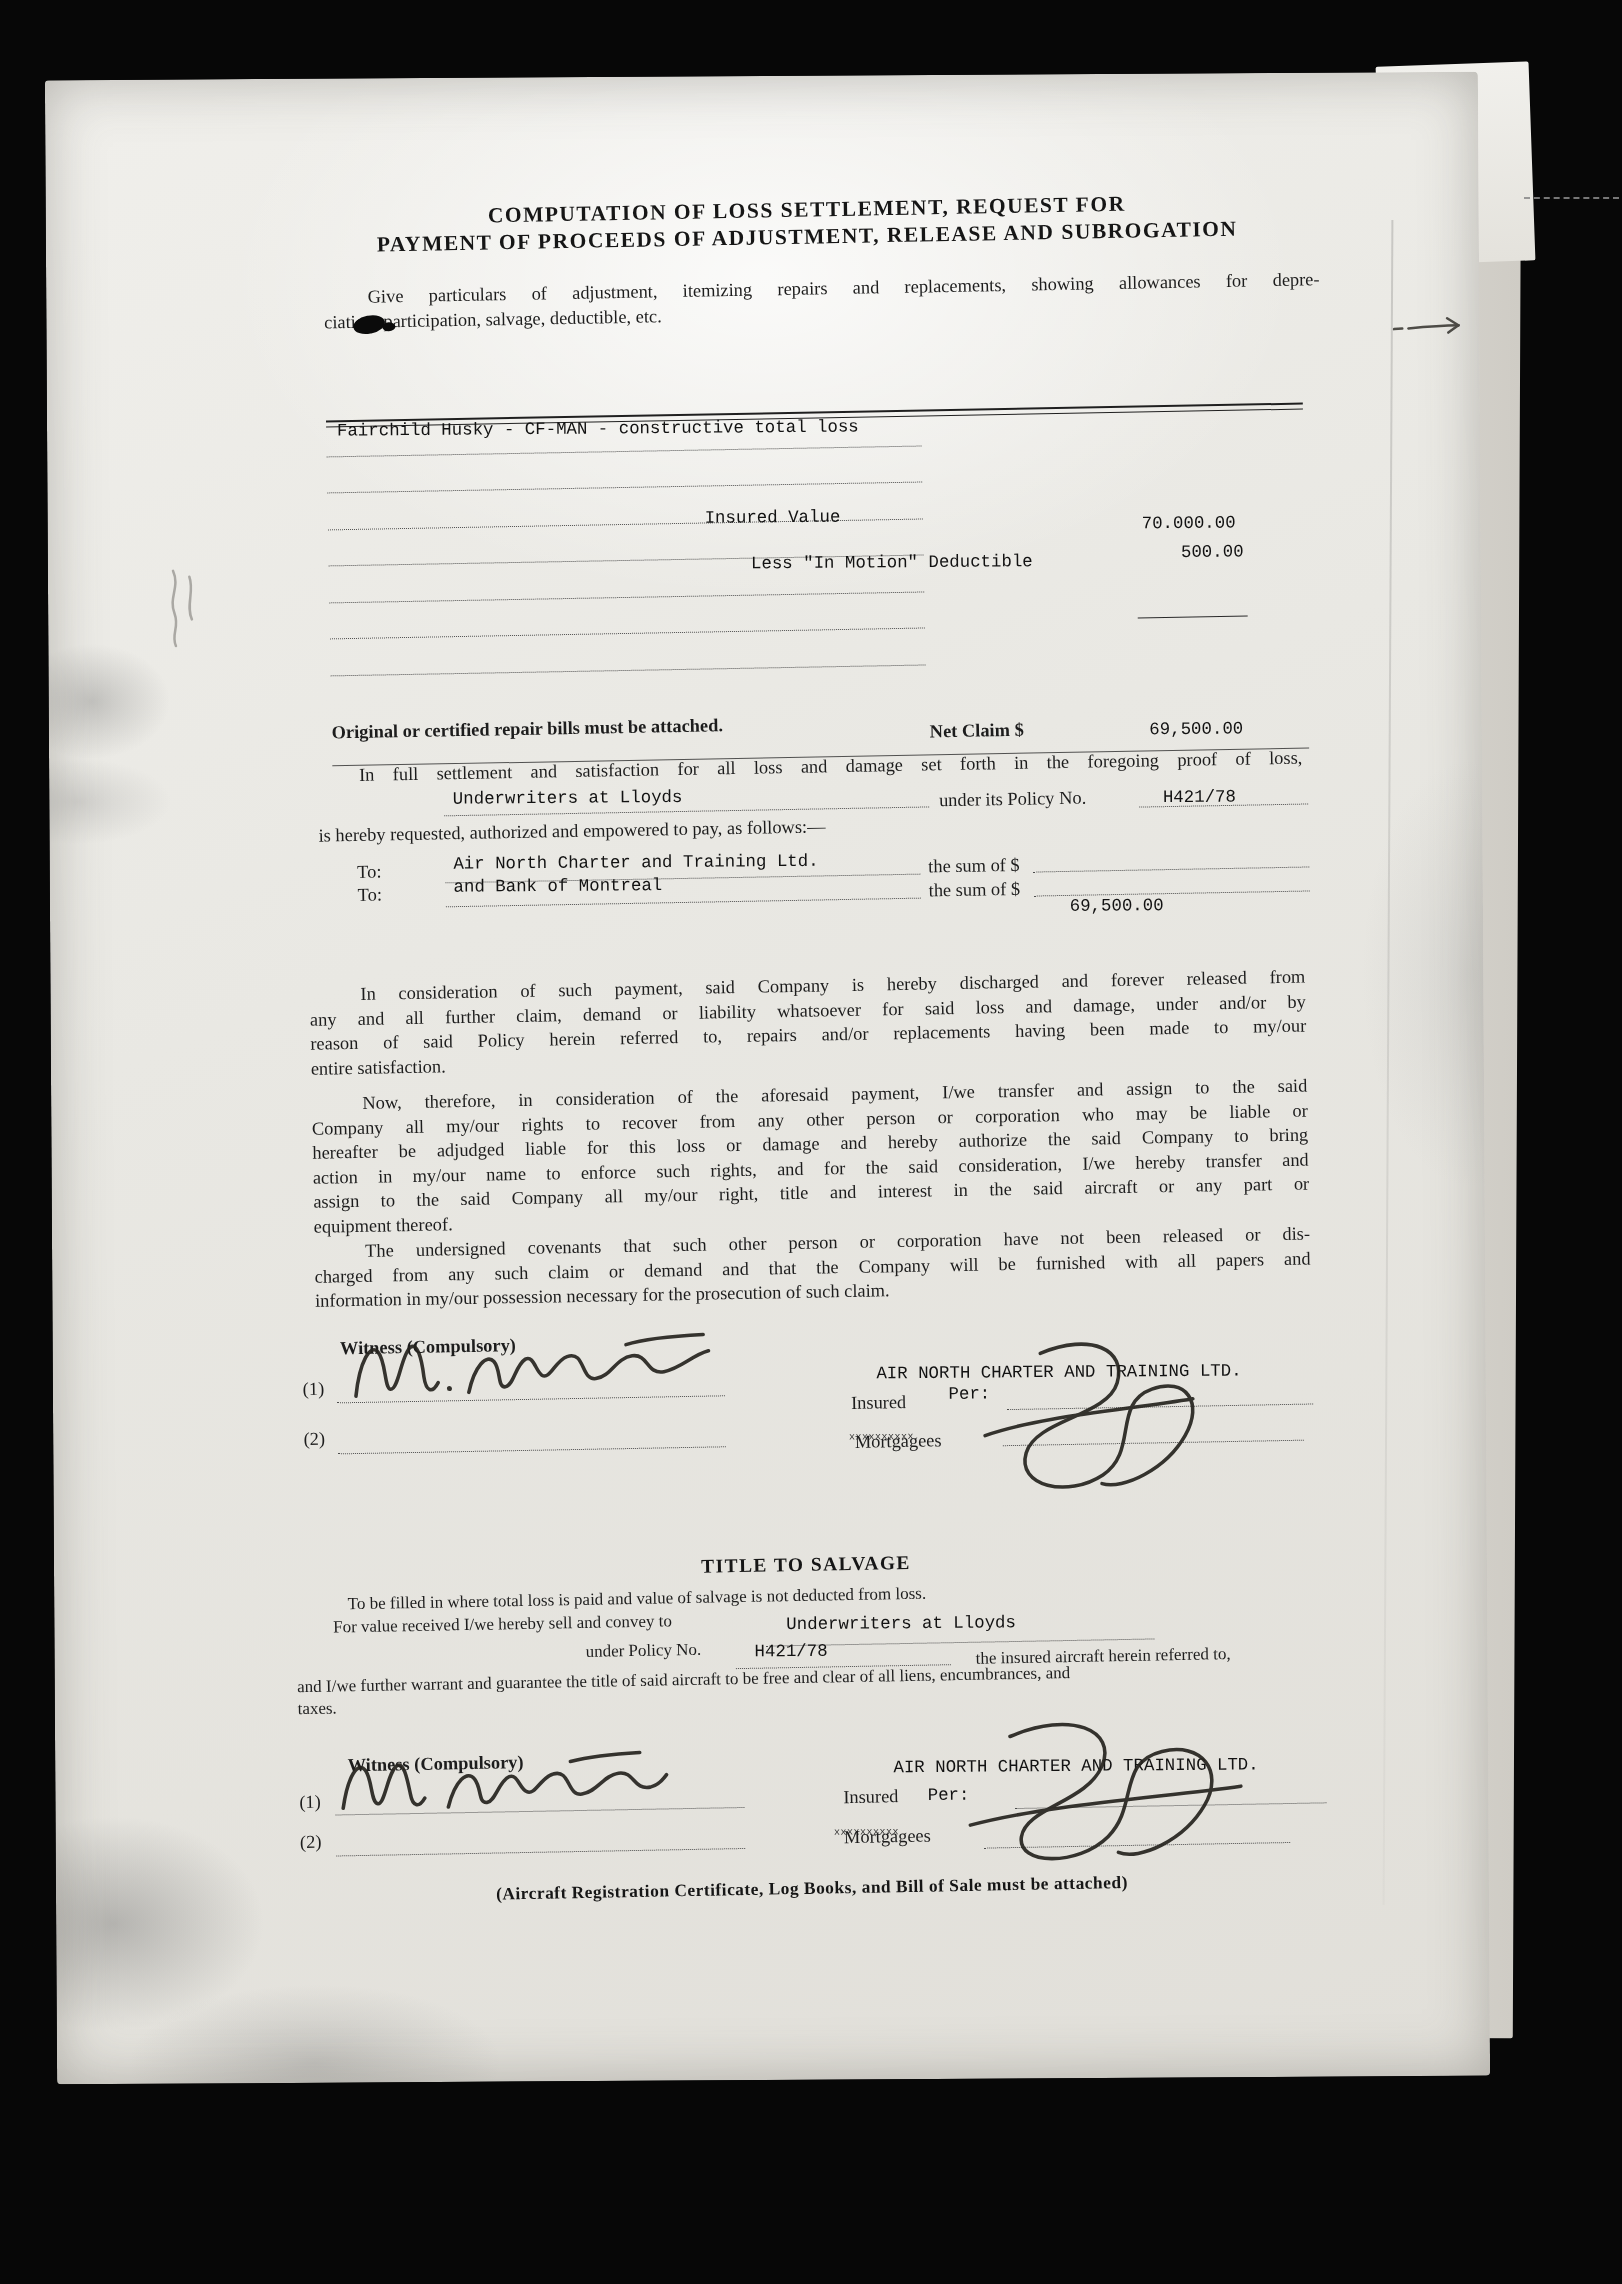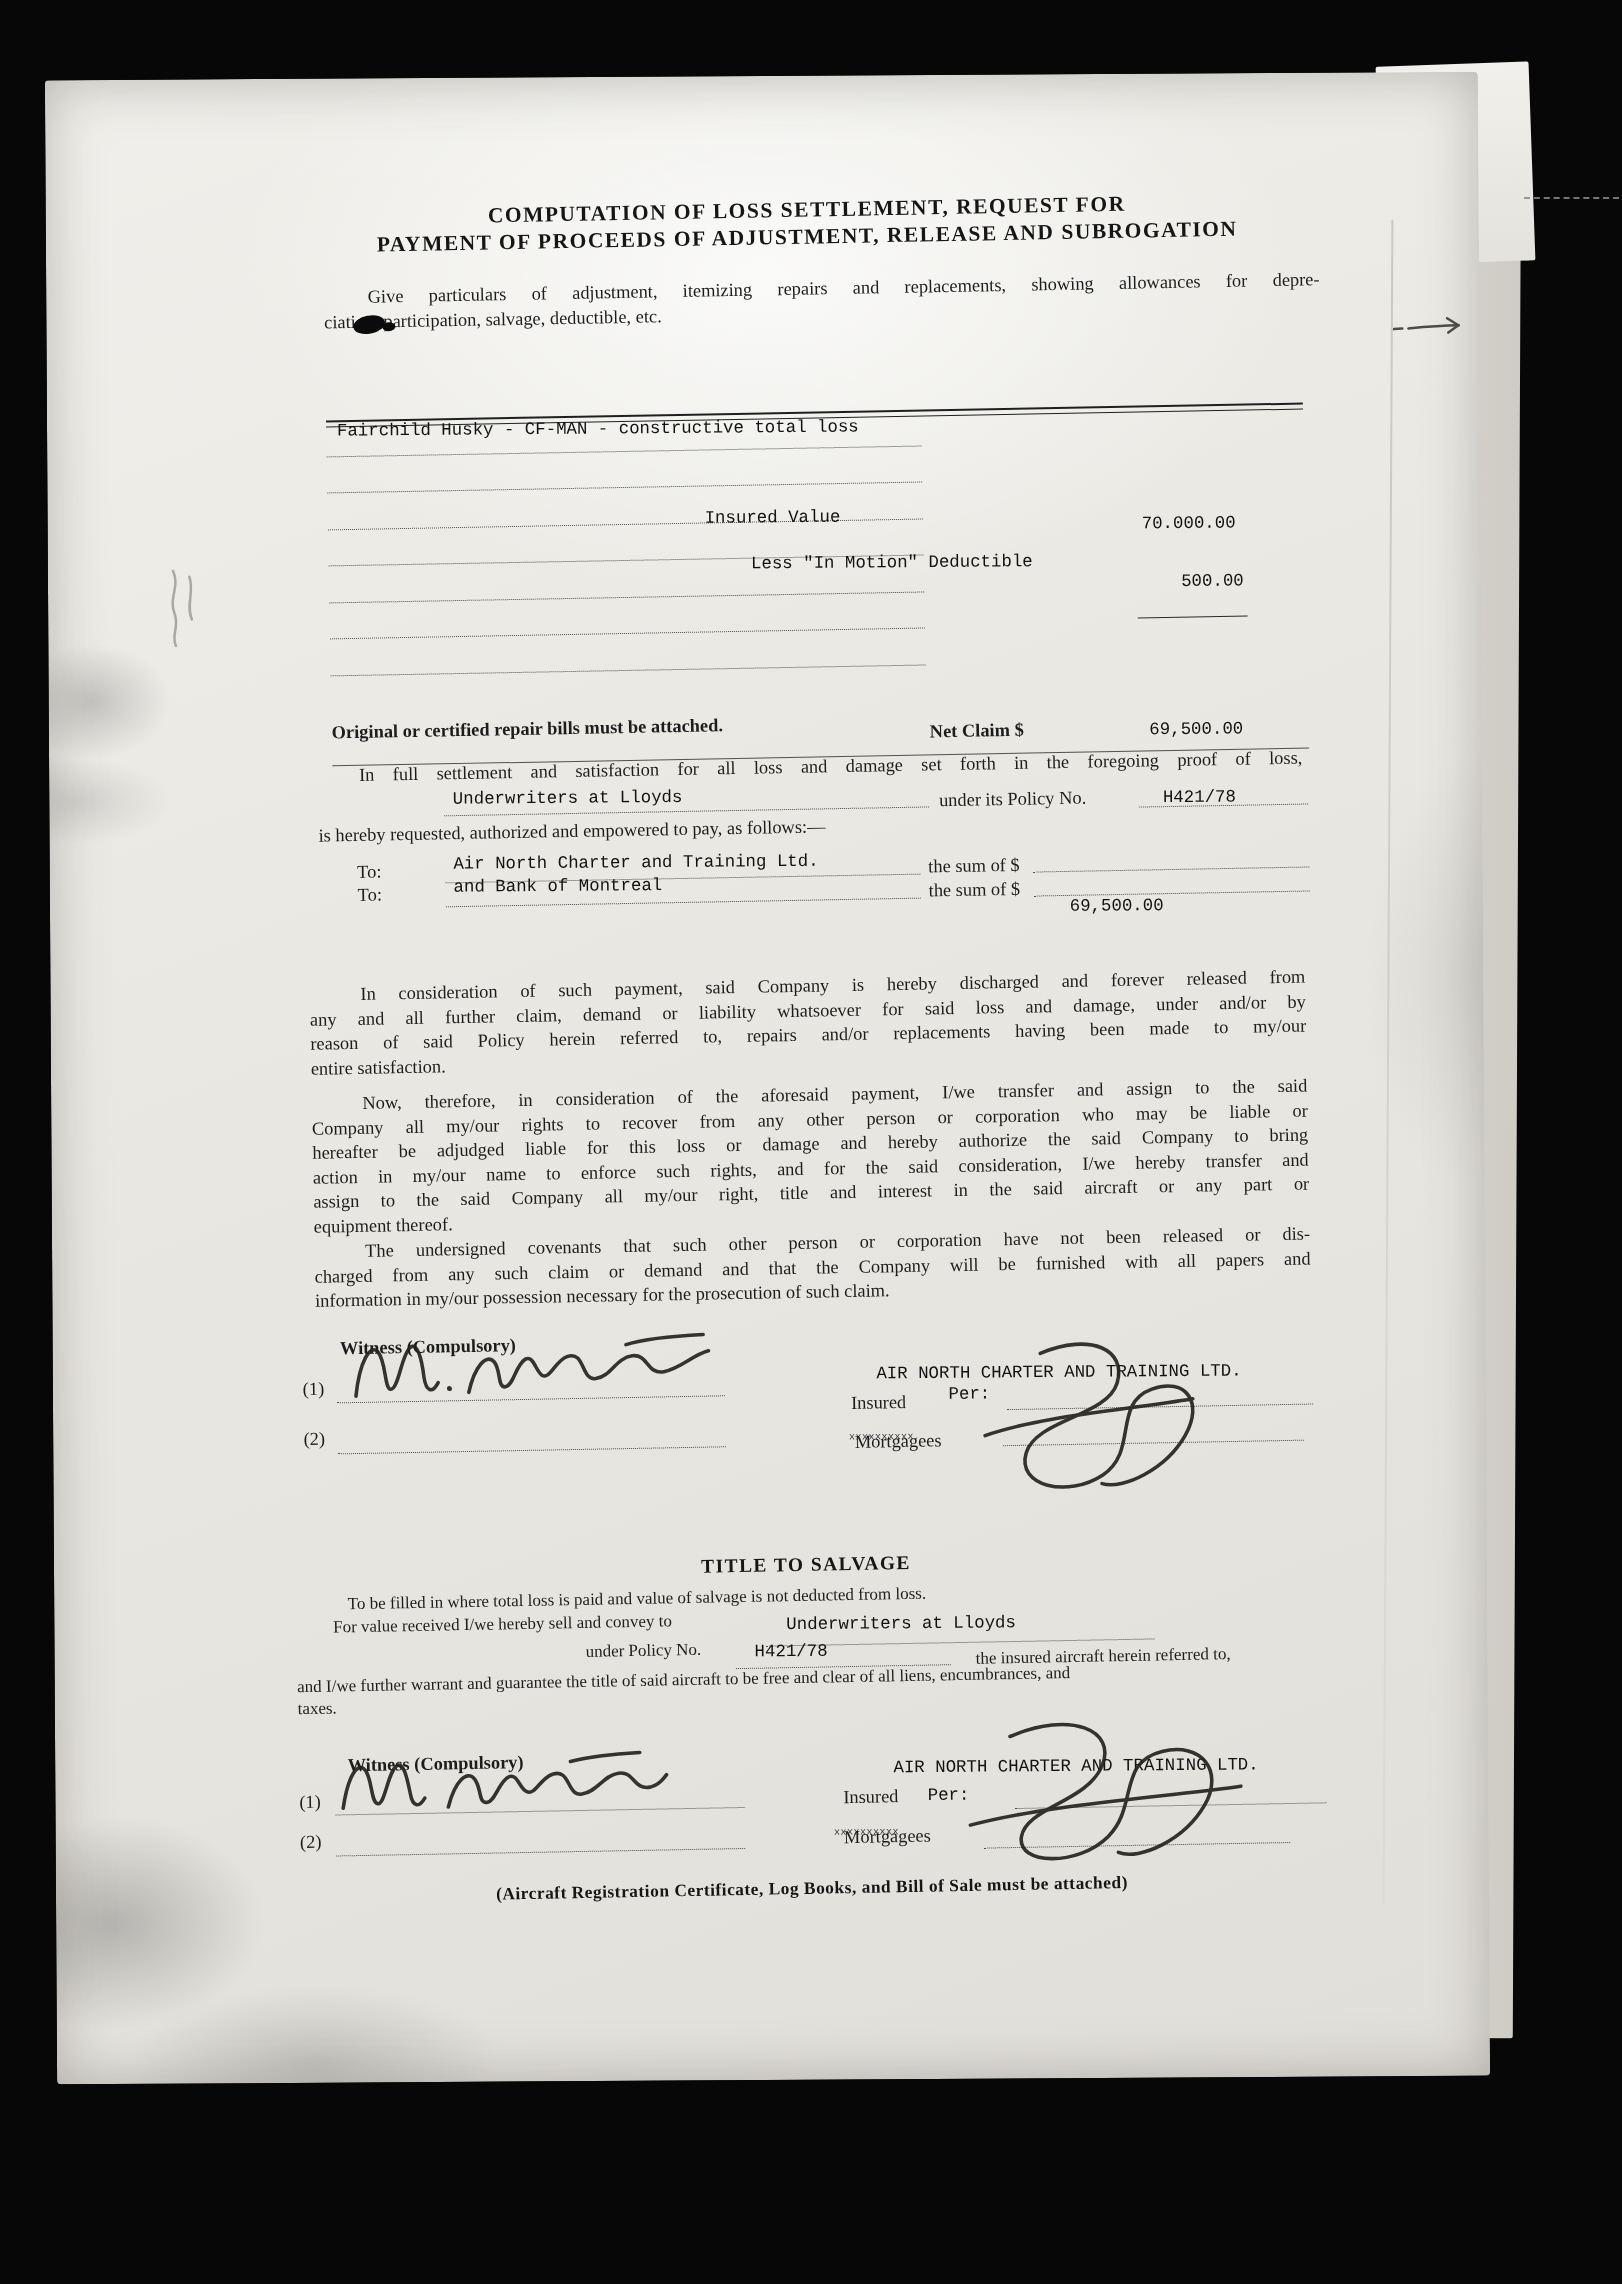--- a/index.html
+++ b/index.html
@@ -157,21 +157,21 @@
     <div class="abs lead" style="left:970px;top:1851px;width:306px"></div>
 
     <div class="abs title" style="left:363px;top:1878px;width:868px;font-size:17.4px;letter-spacing:0.5px">(Aircraft Registration Certificate, Log Books, and Bill of Sale must be attached)</div>
   </div>
 
   <div class="layer typed-layer">
     <div class="abs mono" style="left:342px;top:418px">Fairchild Husky - CF-MAN - constructive total loss</div>
     <div class="abs mono" style="left:709px;top:508px">Insured Value</div>
     <div class="abs mono" style="left:1146px;top:517px">70.000.00</div>
     <div class="abs mono" style="left:755px;top:554px">Less "In Motion" Deductible</div>
-    <div class="abs mono" style="left:1185px;top:575px">500.00</div>
+    <div class="abs mono" style="left:1185px;top:546px">500.00</div>
     <div class="abs mono" style="left:1152px;top:723px">69,500.00</div>
 
     <div class="abs mono" style="left:455px;top:787px">Underwriters at Lloyds</div>
     <div class="abs mono" style="left:1165px;top:791px">H421/78</div>
     <div class="abs mono" style="left:455px;top:852px">Air North Charter and Training Ltd.</div>
     <div class="abs mono" style="left:455px;top:875px">and Bank of Montreal</div>
     <div class="abs mono" style="left:1071px;top:899px">69,500.00</div>
 
     <div class="abs mono" style="left:874px;top:1365px">AIR NORTH CHARTER AND TRAINING LTD.</div>
     <div class="abs mono" style="left:946px;top:1386px">Per:</div>

